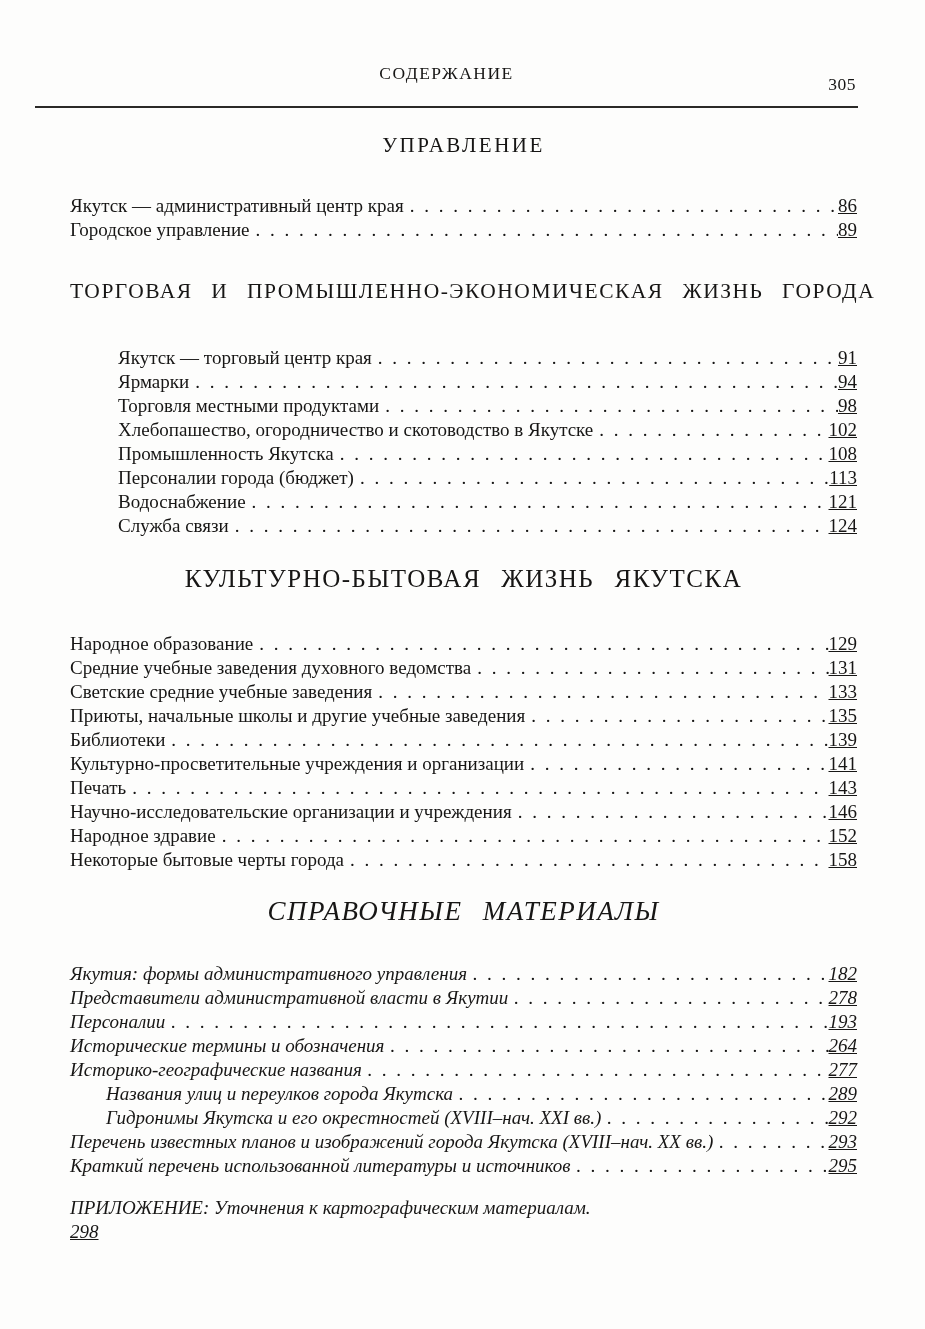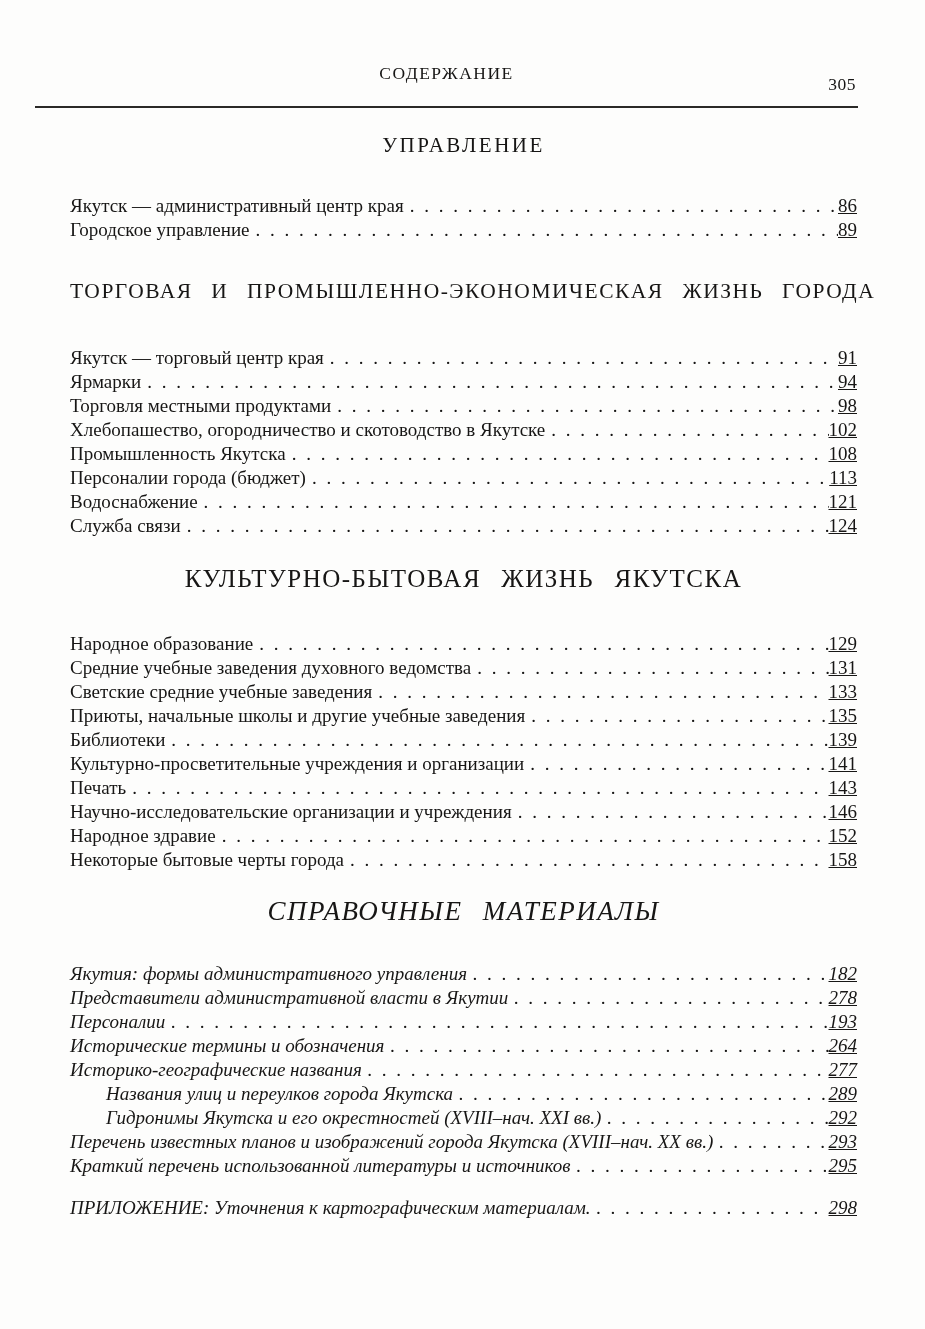--- a/index.html
+++ b/index.html
@@ -46,21 +46,21 @@
     text-align: center;
     font-weight: normal;
     line-height: 26px;
     margin: 0;
   }
   .sec-0 .heading { font-size: 21px;   letter-spacing: 2.5px; margin-top: 24px; }
   .sec-1 .heading { font-size: 21.5px; letter-spacing: 1.5px; word-spacing: 0.55em; margin-top: 36px; white-space: nowrap; }
   .sec-2 .heading { font-size: 25px; letter-spacing: 1.5px; word-spacing: 0.5em;  margin-top: 28px; }
   .sec-3 .heading { font-size: 27px; letter-spacing: 1.5px; word-spacing: 0.45em; margin-top: 26px; font-style: italic; }
   .sec-0 .list { margin-top: 36px; }
-  .sec-1 .list { margin-top: 42px; }
+  .sec-1 .list { margin-top: 42px; margin-left: 48px; }
   .sec-2 .list { margin-top: 40px; }
   .sec-3 .list { margin-top: 38px; }
   .section.italic .toc-row { font-style: italic; }
   
   .toc-row {
     display: flex;
     align-items: baseline;
     font-size: 19px;
     line-height: 24px;
     white-space: nowrap;
@@ -77,20 +77,21 @@
     padding: 0 2px 0 6px;
   }
   .toc-page {
     flex: 0 0 auto;
     text-align: center;
     text-decoration: underline;
   }
   .appendix {
     margin-top: 18px;
     font-style: italic;
+    flex-direction: column;
   }
 </style>
 </head>
 <body>
 
 <div class="page">
 
   <div class="running-header">
     <span class="rh-title">СОДЕРЖАНИЕ</span>
     <span class="rh-page">305</span>

